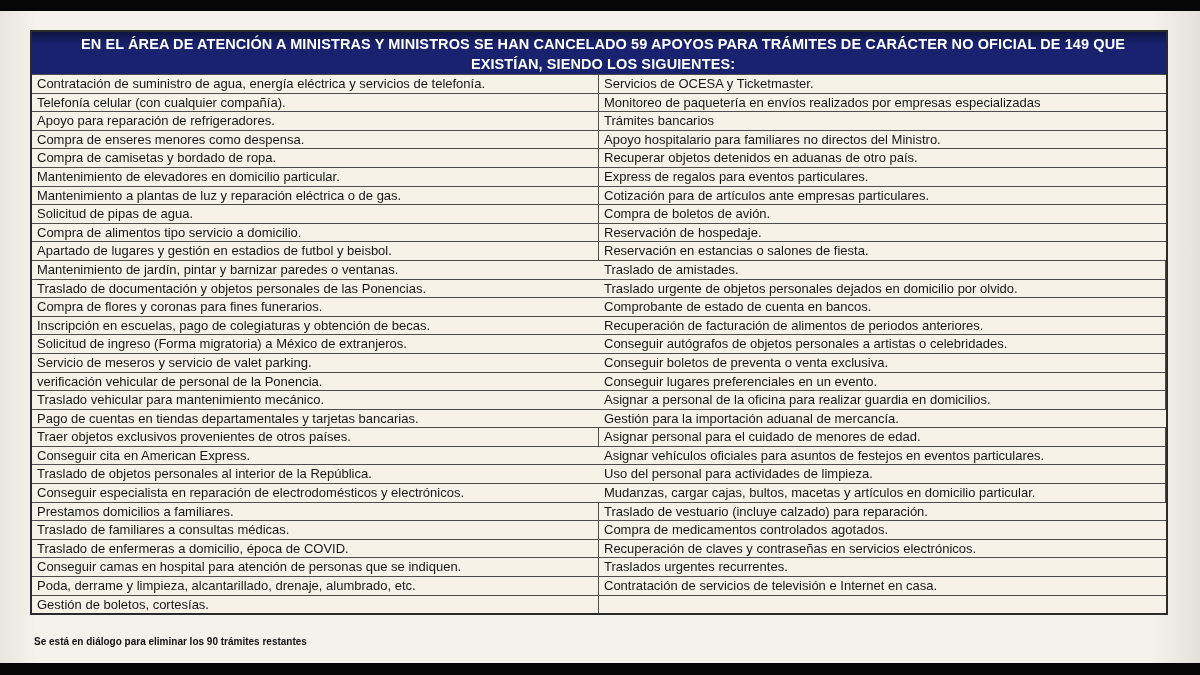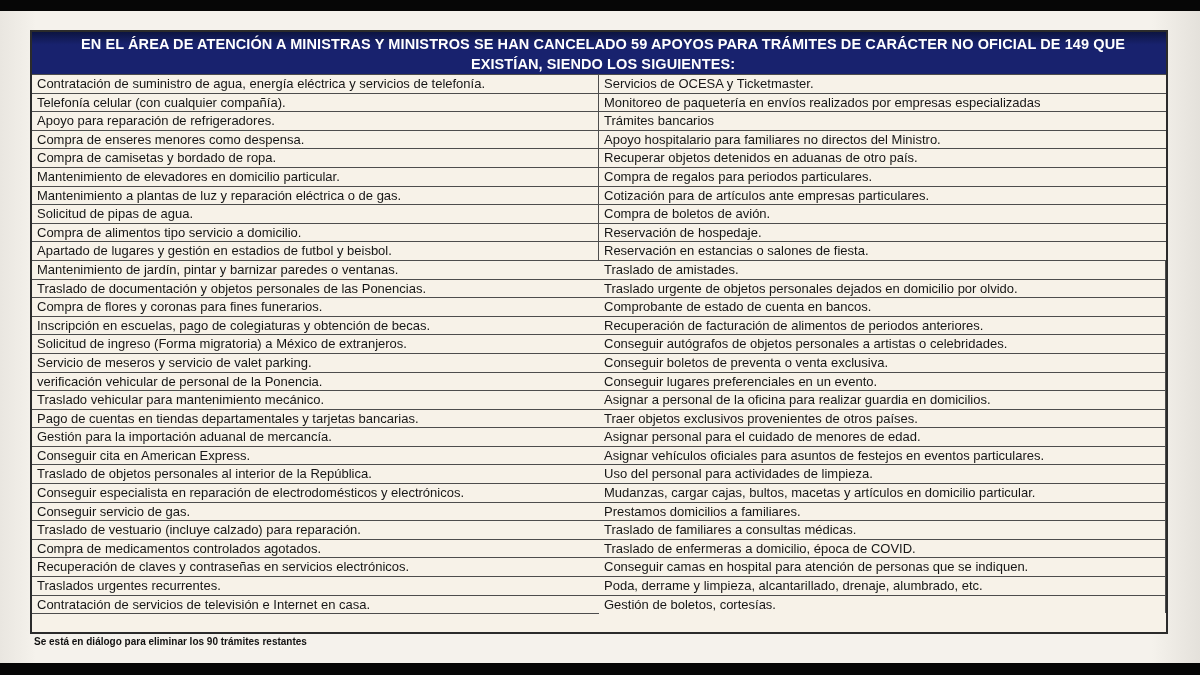--- a/index.html
+++ b/index.html
@@ -63,21 +63,21 @@
           <div class="cell right">Servicios de OCESA y Ticketmaster.</div>
           <div class="cell left">Telefonía celular (con cualquier compañía).</div>
           <div class="cell right">Monitoreo de paquetería en envíos realizados por empresas especializadas</div>
           <div class="cell left">Apoyo para reparación de refrigeradores.</div>
           <div class="cell right">Trámites bancarios</div>
           <div class="cell left">Compra de enseres menores como despensa.</div>
           <div class="cell right">Apoyo hospitalario para familiares no directos del Ministro.</div>
           <div class="cell left">Compra de camisetas y bordado de ropa.</div>
           <div class="cell right">Recuperar objetos detenidos en aduanas de otro país.</div>
           <div class="cell left">Mantenimiento de elevadores en domicilio particular.</div>
-          <div class="cell right">Compra de regalos para periodos particulares.</div>
+          <div class="cell right">Express de regalos para eventos particulares.</div>
           <div class="cell left">Mantenimiento a plantas de luz y reparación eléctrica o de gas.</div>
           <div class="cell right">Cotización para de artículos ante empresas particulares.</div>
           <div class="cell left">Solicitud de pipas de agua.</div>
           <div class="cell right">Compra de boletos de avión.</div>
           <div class="cell left">Compra de alimentos tipo servicio a domicilio.</div>
           <div class="cell right">Reservación de hospedaje.</div>
           <div class="cell left">Apartado de lugares y gestión en estadios de futbol y beisbol.</div>
           <div class="cell right">Reservación en estancias o salones de fiesta.</div>
           <div class="cell right">Mantenimiento de jardín, pintar y barnizar paredes o ventanas.</div>
           <div class="cell left">Traslado de amistades.</div>
@@ -89,30 +89,29 @@
           <div class="cell left">Recuperación de facturación de alimentos de periodos anteriores.</div>
           <div class="cell right">Solicitud de ingreso (Forma migratoria) a México de extranjeros.</div>
           <div class="cell left">Conseguir autógrafos de objetos personales a artistas o celebridades.</div>
           <div class="cell right">Servicio de meseros y servicio de valet parking.</div>
           <div class="cell left">Conseguir boletos de preventa o venta exclusiva.</div>
           <div class="cell right">verificación vehicular de personal de la Ponencia.</div>
           <div class="cell left">Conseguir lugares preferenciales en un evento.</div>
           <div class="cell right">Traslado vehicular para mantenimiento mecánico.</div>
           <div class="cell left">Asignar a personal de la oficina para realizar guardia en domicilios.</div>
           <div class="cell right">Pago de cuentas en tiendas departamentales y tarjetas bancarias.</div>
+          <div class="cell right">Gestión para la importación aduanal de mercancía.</div>
           <div class="cell left">Traer objetos exclusivos provenientes de otros países.</div>
-          <div class="cell right">Gestión para la importación aduanal de mercancía.</div>
           <div class="cell left">Asignar personal para el cuidado de menores de edad.</div>
           <div class="cell right">Conseguir cita en American Express.</div>
           <div class="cell left">Asignar vehículos oficiales para asuntos de festejos en eventos particulares.</div>
           <div class="cell right">Traslado de objetos personales al interior de la República.</div>
           <div class="cell left">Uso del personal para actividades de limpieza.</div>
           <div class="cell right">Conseguir especialista en reparación de electrodomésticos y electrónicos.</div>
           <div class="cell left">Mudanzas, cargar cajas, bultos, macetas y artículos en domicilio particular.</div>
-          <div class="cell right">Conseguir servicio de gas.</div>
           <div class="cell left">Prestamos domicilios a familiares.</div>
           <div class="cell right">Traslado de vestuario (incluye calzado) para reparación.</div>
           <div class="cell left">Traslado de familiares a consultas médicas.</div>
           <div class="cell right">Compra de medicamentos controlados agotados.</div>
           <div class="cell left">Traslado de enfermeras a domicilio, época de COVID.</div>
           <div class="cell right">Recuperación de claves y contraseñas en servicios electrónicos.</div>
           <div class="cell left">Conseguir camas en hospital para atención de personas que se indiquen.</div>
           <div class="cell right">Traslados urgentes recurrentes.</div>
           <div class="cell left">Poda, derrame y limpieza, alcantarillado, drenaje, alumbrado, etc.</div>
           <div class="cell right">Contratación de servicios de televisión e Internet en casa.</div>

